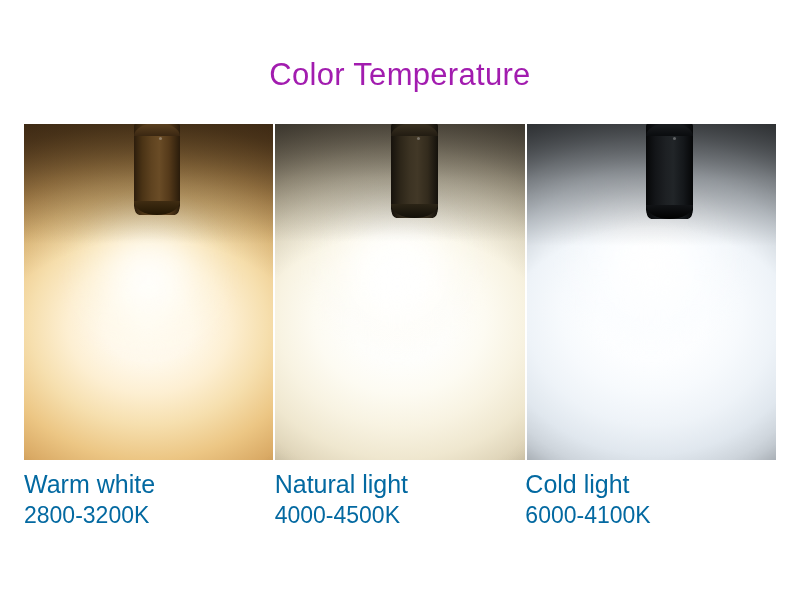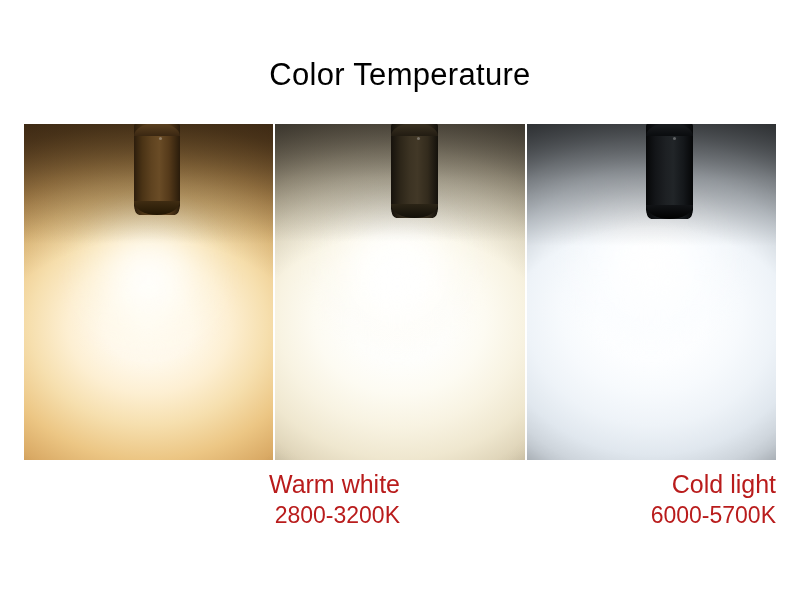--- a/index.html
+++ b/index.html
@@ -25,21 +25,21 @@
   
   .title {
     position: absolute;
     left: 0;
     top: 56px;
     width: 800px;
     text-align: center;
     font-size: 31px;
     font-weight: 400;
     letter-spacing: 0.3px;
-    color: #000000;
+    color: #a21caf;
     line-height: 38px;
     white-space: nowrap;
   }
 
   
   .panels {
     position: absolute;
     left: 24px;
     top: 124px;
     width: 752px;
@@ -273,22 +273,22 @@
   .captions {
     position: absolute;
     left: 24px;
     top: 468px;
     width: 752px;
     height: 70px;
     display: flex;
   }
   .caption {
     flex: 1 1 0;
-    text-align: right;
-    color: #b91c1c;
+    text-align: left;
+    color: #0369a1;
   }
   .caption .name {
     font-size: 25px;
     font-weight: 400;
     line-height: 32px;
     white-space: nowrap;
   }
   .caption .kelvin {
     font-size: 23px;
     font-weight: 400;
@@ -347,21 +347,25 @@
 
   </div>
 
   <div class="captions">
 
     <div class="caption">
       <div class="name">Warm white</div>
       <div class="kelvin">2800-3200K</div>
     </div>
 
+    <div class="caption">
+      <div class="name">Natural light</div>
+      <div class="kelvin">4000-4500K</div>
+    </div>
 
     <div class="caption">
       <div class="name">Cold light</div>
-      <div class="kelvin">6000-5700K</div>
+      <div class="kelvin">6000-4100K</div>
     </div>
 
   </div>
 
 </div>
 
 </body></html>

